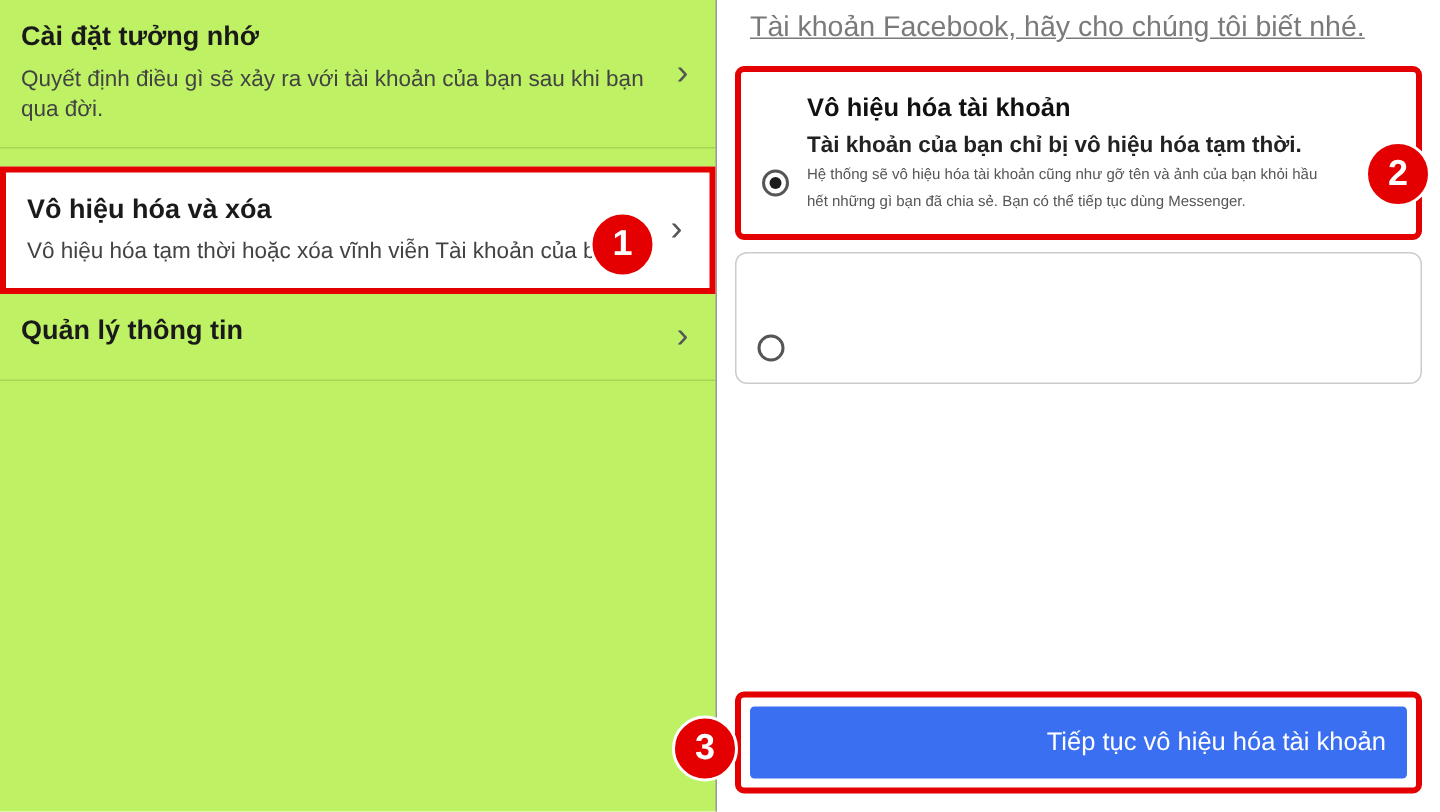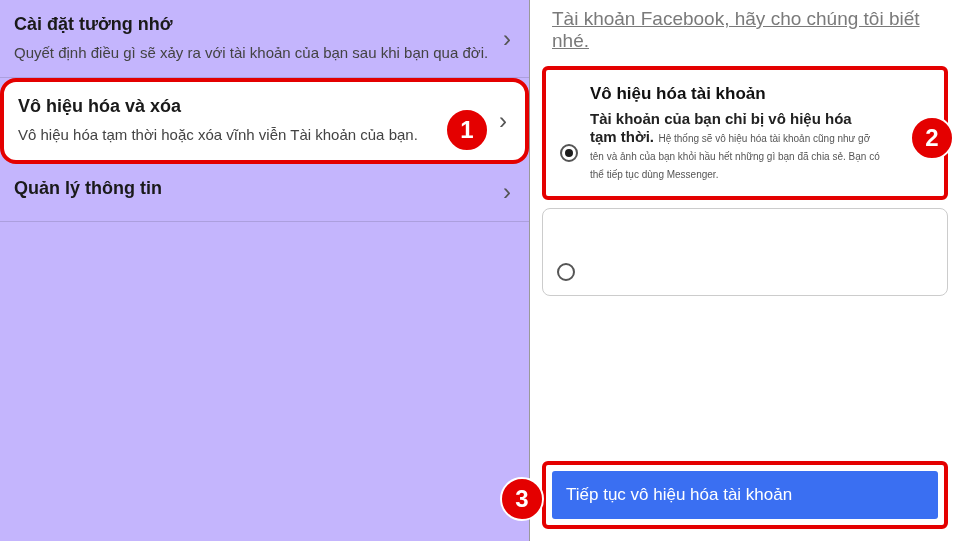--- a/index.html
+++ b/index.html
@@ -6,22 +6,22 @@
     body {
       width: 960px;
       height: 541px;
       font-family: -apple-system, BlinkMacSystemFont, "Segoe UI", Helvetica, Arial, sans-serif;
       display: flex;
       background: #fff;
       overflow: hidden;
       position: relative;
     }
     .left-panel {
-      width: 530px;
-      background: #c4b5fd;
+      width: 478px;
+      background: #bef264;
       position: relative;
       border-right: 1px solid #999;
     }
     .right-panel {
       flex: 1;
       background: #fff;
       position: relative;
     }
     .menu-item {
       display: flex;
@@ -43,22 +43,23 @@
       line-height: 1.35;
     }
     .chevron {
       font-size: 24px;
       color: #555;
       font-weight: 300;
     }
     .highlighted {
       background: #fff;
       border: 4px solid #e40000;
-      border-radius: 16px;
-      position: relative;
+      border-radius: 0;
+      position: relative;
+      margin-top: 12px;
     }
     .right-top-text {
       padding: 8px 22px 6px 22px;
       color: #7a7a7a;
       font-size: 19px;
       text-decoration: underline;
     }
     .option-card {
       margin: 8px 12px;
       border: 4px solid #e40000;
@@ -116,21 +117,21 @@
       left: 12px;
       right: 12px;
       border: 4px solid #e40000;
       border-radius: 6px;
       padding: 6px;
       background: #fff;
     }
     .bottom-button {
       background: #3a6ff2;
       color: #fff;
-      text-align: left;
+      text-align: right;
       padding: 14px;
       font-size: 17px;
       border-radius: 3px;
       font-weight: 500;
       cursor: pointer;
     }
     .divider-line {
       position: absolute;
       left: 14px;
       right: 14px;

